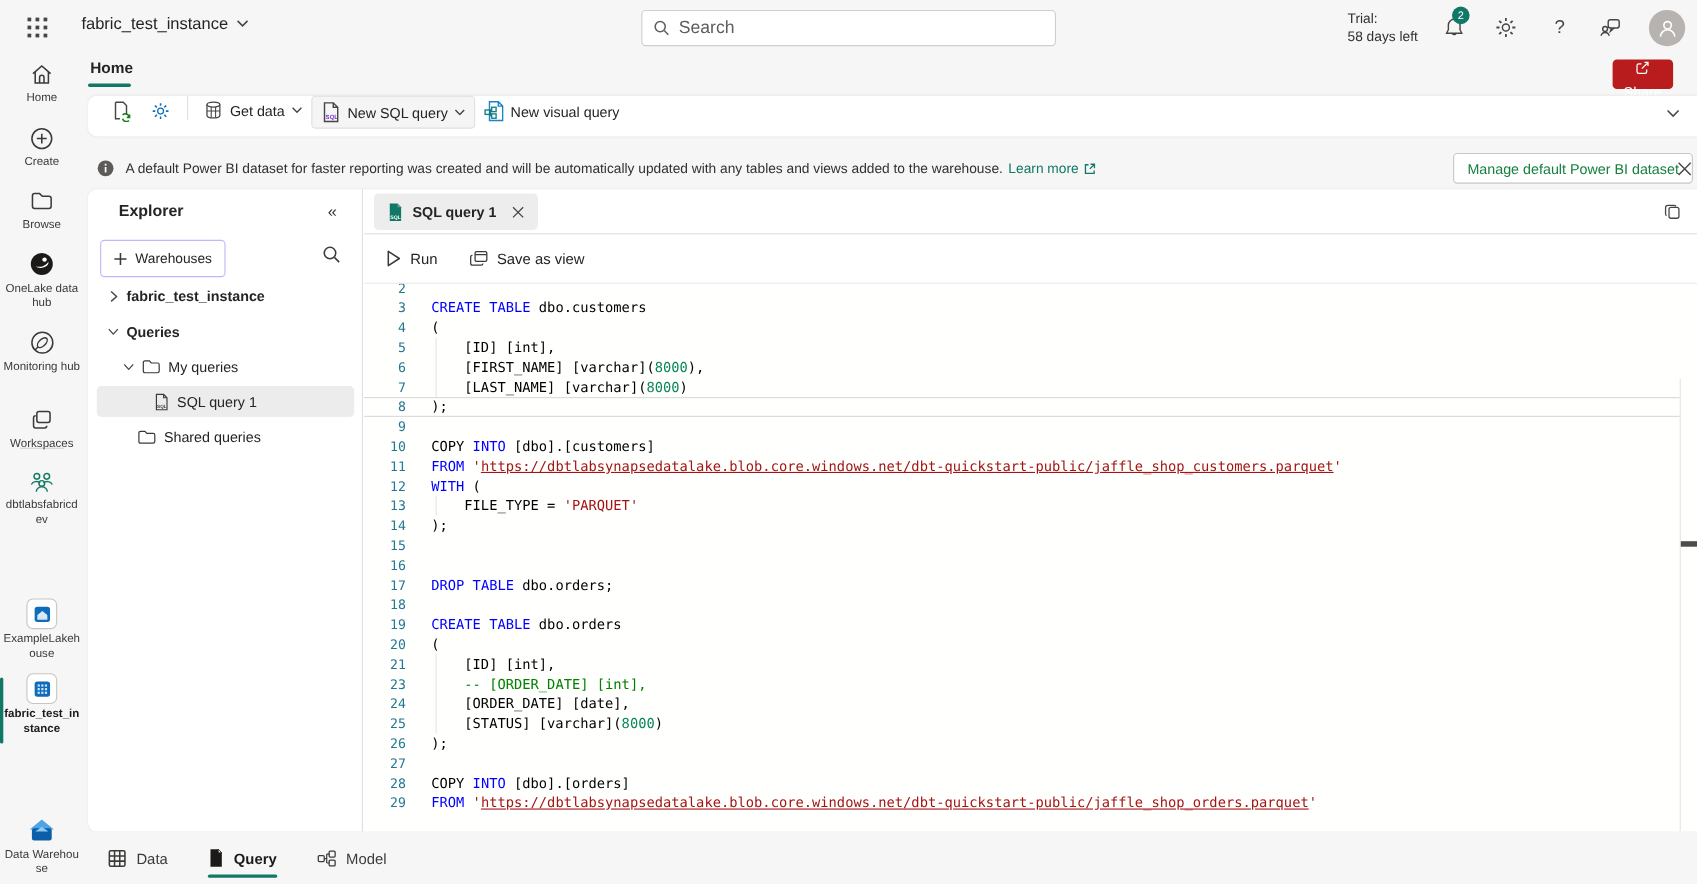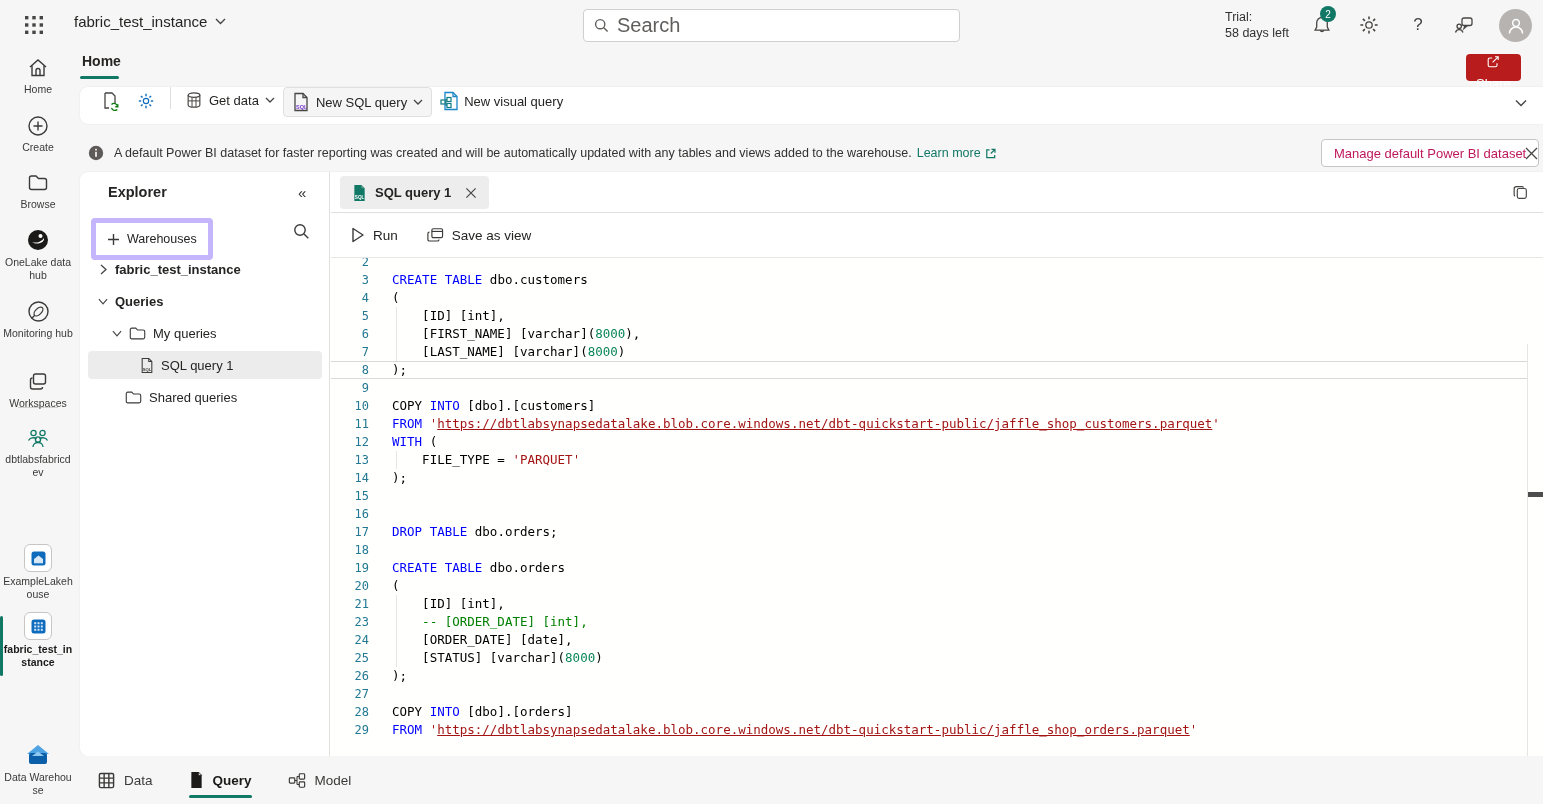--- a/index.html
+++ b/index.html
@@ -6,21 +6,21 @@
   html,body { width:1543px; height:804px; overflow:hidden; }
   body { font-family:"Liberation Sans", sans-serif; background:#f6f6f6; color:#252423; position:relative; }
   svg { display:block; }
 
   
   #topbar { position:absolute; left:0; top:0; width:1543px; height:50px; background:#f6f6f6; }
   #waffle { position:absolute; left:24px; top:15px; width:20px; height:20px; cursor:pointer; }
   #ws-switcher { position:absolute; left:74px; top:13px; display:flex; align-items:center; gap:8px; cursor:pointer; }
   #ws-switcher .ws-name { font-size:15px; color:#252423; }
   #searchbox { position:absolute; left:583px; top:9px; width:377px; height:33px; background:#fff; border:1px solid #d1cfcd; border-radius:4px; display:flex; align-items:center; padding:0 10px; gap:8px; }
-  #searchbox input { border:none; outline:none; font-size:20px; color:#000000; width:300px; font-family:"Liberation Sans",sans-serif; background:transparent; }
+  #searchbox input { border:none; outline:none; font-size:16px; color:#000000; width:300px; font-family:"Liberation Sans",sans-serif; background:transparent; }
   #searchbox input::placeholder { color:#605e5c; }
   #trial { position:absolute; left:1225px; top:9px; font-size:12.5px; color:#323130; line-height:16px; }
   .top-icon { position:absolute; top:13px; width:24px; height:24px; cursor:pointer; }
   #bell { left:1310px; }
   #bell-badge { position:absolute; left:1320px; top:6px; min-width:16px; height:16px; border-radius:8px; background:#117865; color:#fff; font-size:10px; display:flex; align-items:center; justify-content:center; padding:0 3px; }
   #gear-top { left:1357px; }
   #help { left:1406px; font-size:17px; color:#444; text-align:center; line-height:24px; }
   #feedback { left:1452px; }
   #avatar { position:absolute; left:1499px; top:9px; width:33px; height:33px; border-radius:50%; background:#b6b3b0; display:flex; align-items:center; justify-content:center; cursor:pointer; }
 
@@ -35,40 +35,40 @@
   .rb-item { display:flex; align-items:center; gap:6px; font-size:13px; color:#252423; padding:4px 8px; border-radius:4px; cursor:pointer; }
   .rb-sep { width:1px; height:22px; background:#e1dfdd; margin:0 6px; }
   #btn-new-sql { background:#f5f5f5; border:1px solid #e1dfdd; }
   #ribbon-chevron { position:absolute; right:16px; top:12px; cursor:pointer; }
 
   
   #banner { position:absolute; left:80px; top:134px; width:1463px; height:38px; display:flex; align-items:center; font-size:12.5px; color:#323130; }
   #banner .msg { margin-left:10px; }
   #banner .learn { color:#117865; margin-left:5px; cursor:pointer; display:flex; align-items:center; gap:3px; }
   #info-icon { margin-left:8px; }
-  #manage-btn { position:absolute; left:1241px; top:5px; height:28px; border:1px solid #c8c6c4; background:#fff; border-radius:4px; font-size:13px; display:flex; align-items:center; padding:0 12px; cursor:pointer; color:#be185d; }
+  #manage-btn { position:absolute; left:1241px; top:5px; height:28px; border:1px solid #c8c6c4; background:#fff; border-radius:4px; font-size:13px; display:flex; align-items:center; padding:0 12px; cursor:pointer; color:#15803d; }
   #banner-close { position:absolute; left:1440px; top:8px; width:22px; height:22px; cursor:pointer; display:flex; align-items:center; justify-content:center; }
 
   
   #rail { position:absolute; left:0; top:50px; width:76px; height:754px; }
   .rail-item { position:absolute; left:0; width:76px; display:flex; flex-direction:column; align-items:center; gap:3px; cursor:pointer; }
   .rail-item .lbl { font-size:10.5px; color:#3b3a39; line-height:13px; text-align:center; width:70px; word-break:break-all; }
   .rail-item.sel .lbl { font-weight:bold; color:#1b1a19; }
   #rail-divider { position:absolute; left:18px; top:357px; width:40px; height:1px; background:#d2d0ce; }
   #rail-sel-bar { position:absolute; left:0; top:566px; width:3px; height:60px; background:#117865; border-radius:2px; }
   .glyph-box { width:28px; height:28px; border:1px solid #c8c6c4; border-radius:6px; background:#fff; display:flex; align-items:center; justify-content:center; }
 
   
   #maincard { position:absolute; left:80px; top:172px; width:1463px; height:584px; background:#fff; border-radius:8px 0 0 8px; box-shadow:0 0 2px rgba(0,0,0,.08); }
 
   
   #explorer { position:absolute; left:0; top:0; width:250px; height:584px; border-right:1px solid #e1dfdd; }
   #explorer-title { position:absolute; left:28px; top:12px; font-size:14.5px; font-weight:bold; }
   #explorer-collapse { position:absolute; left:218px; top:12px; font-size:15px; color:#323130; cursor:pointer; }
-  #warehouses-btn { position:absolute; left:11px; top:46px; height:27px; border:5px solid #c4b5fd; border-radius:4px; display:flex; align-items:center; gap:7px; padding:16px 11px; font-size:12.5px; cursor:pointer; }
+  #warehouses-btn { position:absolute; left:11px; top:46px; height:27px; border:1px solid #c4b5fd; border-radius:4px; display:flex; align-items:center; gap:7px; padding:16px 11px; font-size:12.5px; cursor:pointer; }
   #explorer-search { position:absolute; left:213px; top:51px; cursor:pointer; }
   .tree-row { position:absolute; left:8px; width:234px; height:28px; display:flex; align-items:center; gap:7px; font-size:13px; color:#252423; cursor:pointer; border-radius:4px; padding-left:10px; }
   .tree-row .chev { width:10px; display:flex; justify-content:center; }
   .tree-row.sel { background:#ececec; }
   .tree-bold { font-weight:bold; }
 
   
   #editor { position:absolute; left:251px; top:0; width:1212px; height:584px; }
   #tabbar { position:absolute; left:0; top:0; width:1212px; height:41px; border-bottom:1px solid #e1dfdd; }
   #qtab { position:absolute; left:9px; top:4px; height:33px; background:#ededed; border-radius:4px; display:flex; align-items:center; gap:8px; padding:0 12px; font-size:13px; font-weight:bold; cursor:pointer; }

